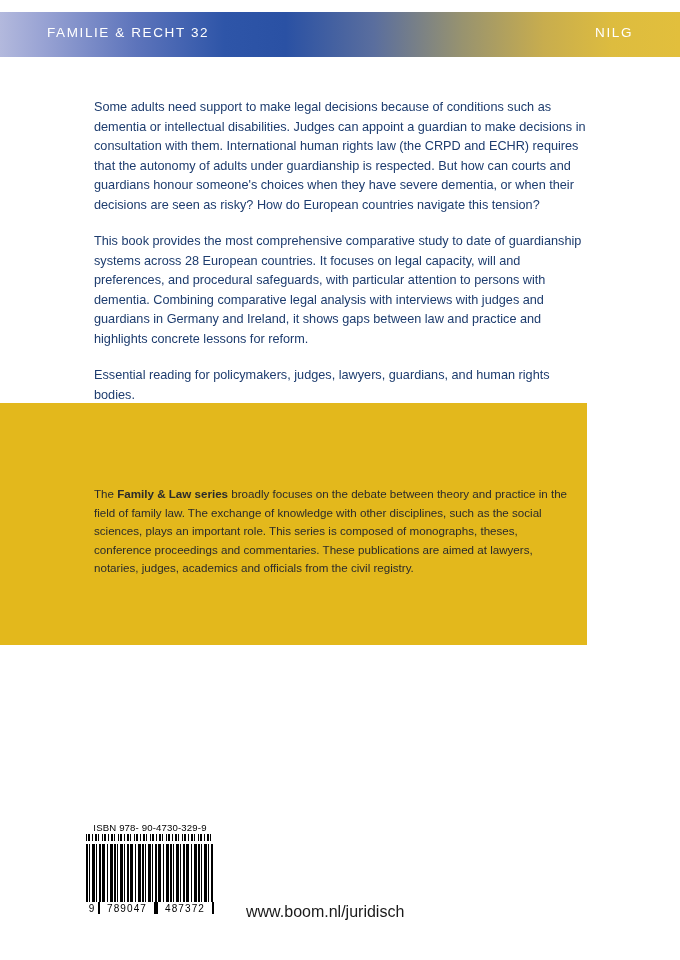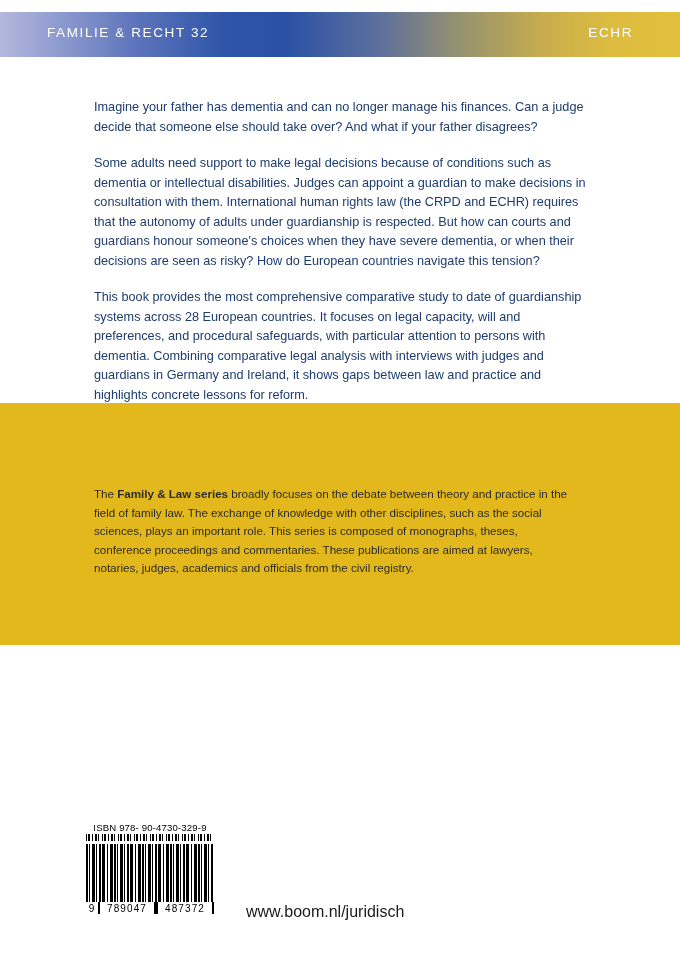--- a/index.html
+++ b/index.html
@@ -73,21 +73,21 @@
   }
   .blurb p:last-child {
     margin-bottom: 0;
   }
 
   
   .series-panel {
     position: absolute;
     left: 0;
     top: 403px;
-    width: 680px;
+    width: 587px;
     height: 242px;
     background: #e3b81c;
   }
   .series-text {
     position: absolute;
     left: 94px;
     top: 82px;
     width: 480px;
     color: #2b2b2b;
     font-size: 11.6px;
@@ -178,25 +178,24 @@
     font-size: 16px;
     color: #1a1a1a;
     white-space: nowrap;
   }
 </style>
 </head>
 <body>
 
 <div class="header-band">
   <div class="header-series">FAMILIE &amp; RECHT 32</div>
-  <div class="header-imprint">ECHR</div>
+  <div class="header-imprint">NILG</div>
 </div>
 
 <div class="blurb">
-  <p>Imagine your father has dementia and can no longer manage his finances. Can a judge decide that someone else should take over? And what if your father disagrees?</p>
   <p>Some adults need support to make legal decisions because of conditions such as dementia or intellectual disabilities. Judges can appoint a guardian to make decisions in consultation with them. International human rights law (the CRPD and ECHR) requires that the autonomy of adults under guardianship is respected. But how can courts and guardians honour someone's choices when they have severe dementia, or when their decisions are seen as risky? How do European countries navigate this tension?</p>
   <p>This book provides the most comprehensive comparative study to date of guardianship systems across 28 European countries. It focuses on legal capacity, will and preferences, and procedural safeguards, with particular attention to persons with dementia. Combining comparative legal analysis with interviews with judges and guardians in Germany and Ireland, it shows gaps between law and practice and highlights concrete lessons for reform.</p>
   <p>Essential reading for policymakers, judges, lawyers, guardians, and human rights bodies.</p>
 </div>
 
 <div class="series-panel">
   <div class="series-text">
     <span>The </span><b>Family &amp; Law series</b><span> broadly focuses on the debate between theory and practice in the field of family law. The exchange of knowledge with other disciplines, such as the social sciences, plays an important role. This series is composed of monographs, theses, conference proceedings and commentaries. These publications are aimed at lawyers, notaries, judges, academics and officials from the civil registry.</span>
   </div>
 </div>

